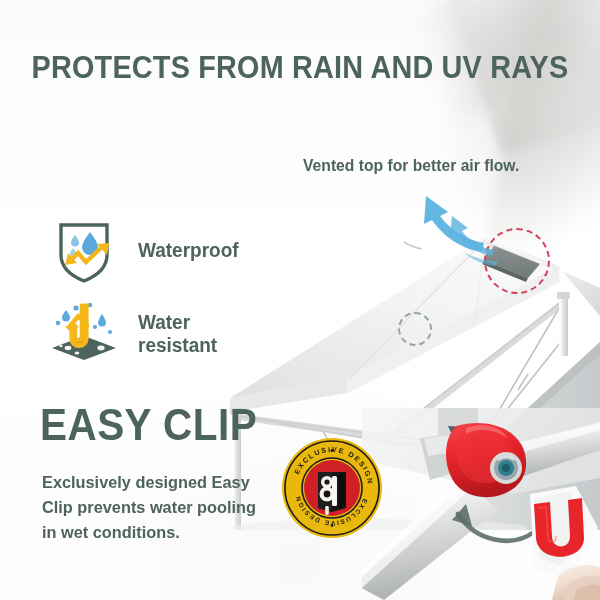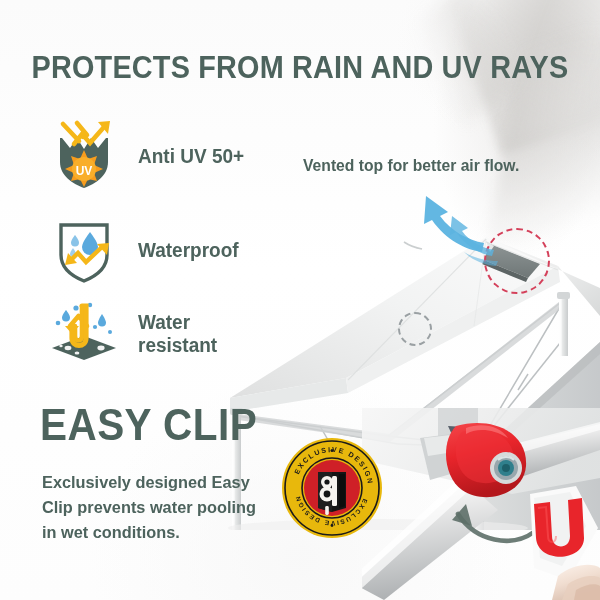--- a/index.html
+++ b/index.html
@@ -282,41 +282,20 @@
         <path d="M86 64 C70 62 50 52 36 32 L28 36 L30 8 L52 24 L44 28 C56 44 72 52 88 55 Z" opacity="0.95"></path>
         <path d="M96 68 C84 66 70 58 60 44 L54 47 L56 28 L72 40 L66 43 C74 54 86 60 98 62 Z" opacity="0.8"></path>
         <path d="M100 78 C88 77 76 72 68 64 C78 70 90 73 102 73 Z" opacity="0.55"></path>
       </g>
       <path d="M8 54 C14 58 20 60 26 61" stroke="#9ea6a8" stroke-width="1.6" fill="none" opacity="0.55"></path>
     </svg>
   </div>
 
   <div class="headline">PROTECTS FROM RAIN AND UV RAYS</div>
 
-  <div class="feature-row r1">
-    <div class="feat-icon">
-      <svg viewBox="0 0 76 76" xmlns="http://www.w3.org/2000/svg">
-        <path d="M14 20 H62 V44 C62 58 49 66 38 70 C27 66 14 58 14 44 Z" fill="#4d635d"></path>
-        <path d="M16 20 L24 30 L31 20 L38 31 L45 20 L52 30 L60 20 Z" fill="#fdfdfd"></path>
-        <g stroke="#f5b719" stroke-width="4.6" stroke-linecap="round" fill="none">
-          <path d="M17 6 L33 23"></path>
-          <path d="M31 5 L41 17"></path>
-        </g>
-        <g stroke="#f5b719" stroke-width="4.6" fill="none" stroke-linecap="round">
-          <path d="M28 26 L36 16 L44 25 L58 9"></path>
-        </g>
-        <path d="M52 4 L64 3 L62 16 Z" fill="#f5b719"></path>
-        <circle cx="37" cy="19" r="2.2" fill="#f5b719"></circle>
-        <path d="M38 32 L42 41 L51 38 L48 47 L57 51 L48 55 L51 63 L42 61 L38 69 L34 61 L25 63 L28 55 L19 51 L28 47 L25 38 L34 41 Z" fill="#f79c1d"></path>
-        <circle cx="38" cy="51" r="12" fill="#f9ae2a"></circle>
-        <text x="38" y="56.5" font-family="Liberation Sans, sans-serif" font-size="12" font-weight="700" fill="#ffffff" text-anchor="middle">UV</text>
-      </svg>
-    </div>
-    <div class="feat-label">Anti UV 50+</div>
-  </div>
 
   <div class="feature-row r2">
     <div class="feat-icon">
       <svg viewBox="0 0 76 76" xmlns="http://www.w3.org/2000/svg">
         <path d="M15 13 H61 V43 C61 57 48 65 38 69 C28 65 15 57 15 43 Z" fill="none" stroke="#4d635d" stroke-width="3.4"></path>
         <path d="M44 20 C44 20 52 30 52 35 A8 8 0 0 1 36 35 C36 30 44 20 44 20 Z" fill="#5aa9dd"></path>
         <path d="M29 23 C29 23 33 28 33 30.5 A4 4 0 0 1 25 30.5 C25 28 29 23 29 23 Z" fill="#7cbde6" opacity="0.9"></path>
         <path d="M27 36 C27 36 30 40 30 42 A3 3 0 0 1 24 42 C24 40 27 36 27 36 Z" fill="#8ec6ea" opacity="0.85"></path>
         <g stroke="#f5b719" stroke-width="4.4" fill="none" stroke-linecap="round">
           <path d="M24 49 L32 41 L40 50 L56 35"></path>

